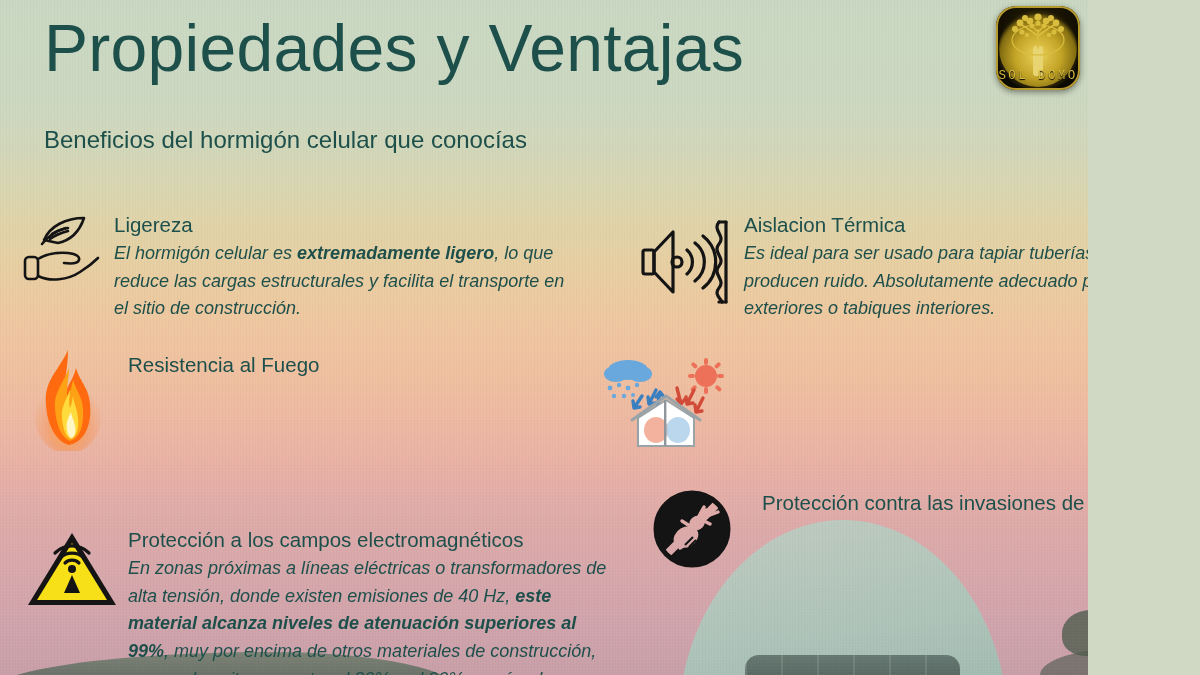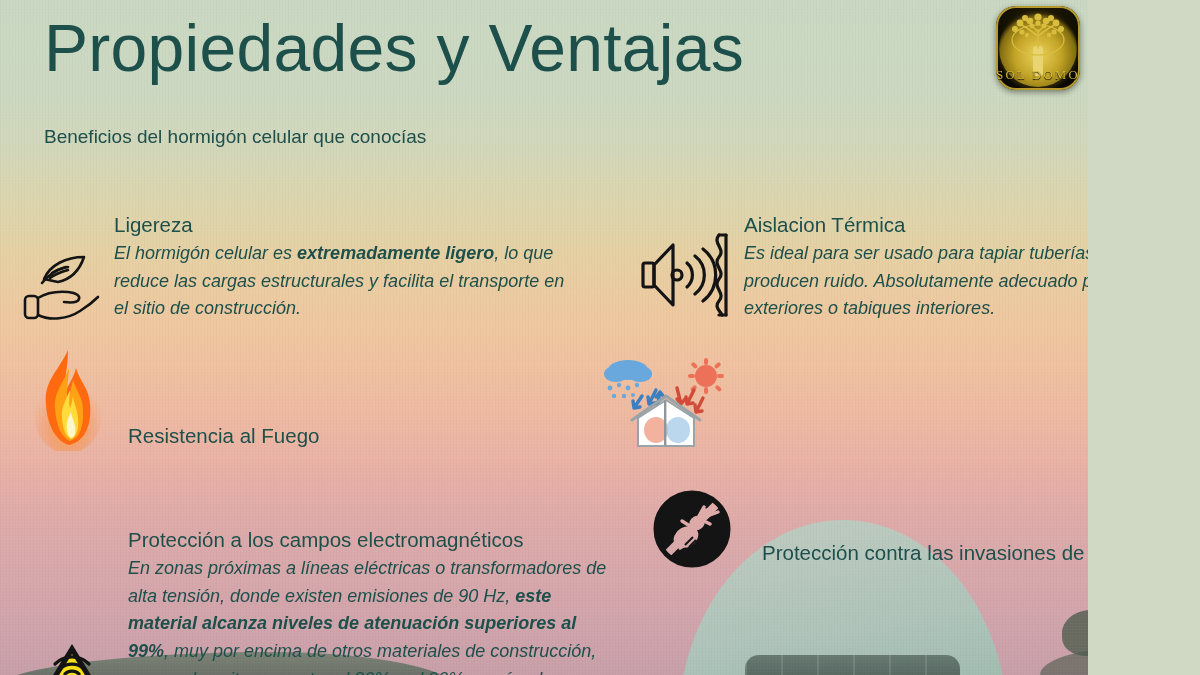--- a/index.html
+++ b/index.html
@@ -80,21 +80,21 @@
   }
   
   .title{
     position:absolute;left:44px;top:10px;
     font-size:66px;font-weight:400;letter-spacing:.3px;
     color:#1d4f4b;
     font-family:"Liberation Sans", sans-serif;
   }
   .subtitle{
     position:absolute;left:44px;top:126px;
-    font-size:19px;font-weight:400;color:#1d4f4b;
+    font-size:24px;font-weight:400;color:#1d4f4b;
   }
   
   .logo{
     position:absolute;right:8px;top:6px;width:84px;height:84px;
     border-radius:20px;overflow:hidden;
     background:radial-gradient(circle at 50% 28%, #2a2205 0%, #100d02 55%, #070600 100%);
     box-shadow:0 0 0 2px #b79a2e inset, 0 2px 6px rgba(0,0,0,.45);
   }
   .logo-glow{
     position:absolute;left:50%;top:54%;transform:translate(-50%,-50%);
@@ -103,29 +103,29 @@
   }
   .logo-sun{
     position:absolute;left:50%;top:50%;transform:translate(-50%,-50%);
     width:78px;height:78px;border-radius:50%;
     background:radial-gradient(circle at 50% 60%, #efd75f 0%, #cbab28 38%, #8d7512 62%, rgba(0,0,0,0) 70%);
     opacity:.9;
   }
   .logo-tree{position:absolute;left:0;top:0;width:84px;height:84px;}
   .logo-text{
     position:absolute;left:0;bottom:7px;width:100%;text-align:center;
-    font-family:Liberation Serif, serif;
+    font-family:Liberation Mono, monospace;
     font-size:12.5px;letter-spacing:2.4px;color:#d8bb3c;
     text-shadow:0 1px 1px #000;
   }
   
   .col{position:absolute;}
   .col-left{left:22px;width:600px;}
   .col-right{left:636px;width:560px;}
-  .feature{position:absolute;display:flex;align-items:flex-end;}
+  .feature{position:absolute;display:flex;}
   .fi{flex:0 0 auto;display:flex;align-items:flex-start;justify-content:center;}
   .ftext{margin-left:14px;}
   .fh{
     font-size:20.5px;font-weight:400;color:#1d4f4b;line-height:1.25;
     margin:0 0 2px 0;
   }
   .fb{
     font-size:18px;color:#1d4f4b;line-height:1.55;margin:0;font-style:italic;
   }
   .fb b{font-weight:700;}
@@ -255,21 +255,21 @@
             <path d="M48 48 L40 66 L56 66 Z"></path>
             <circle cx="48" cy="42" r="4"></circle>
             <path d="M41 36 a10 10 0 0 1 14 0" fill="none" stroke="#141414" stroke-width="3.2" stroke-linecap="round"></path>
             <path d="M36 31 a17 17 0 0 1 24 0" fill="none" stroke="#141414" stroke-width="3.2" stroke-linecap="round"></path>
             <path d="M31 26 a24 24 0 0 1 34 0" fill="none" stroke="#141414" stroke-width="3.2" stroke-linecap="round"></path>
           </g>
         </svg>
       </div>
       <div class="ftext" style="margin-left:6px">
         <div class="fh">Protección a los campos electromagnéticos</div>
-        <div class="fb" style="max-width:512px"><span>En zonas próximas a líneas eléctricas o transformadores de alta tensión, donde existen emisiones de 90 Hz, </span><b>este material alcanza niveles de atenuación superiores al 99%</b><span>, muy por encima de otros materiales de construcción, que suelen situarse entre el 80% y el 90%, según el ensayo IMOTEP n° 08/96.</span></div>
+        <div class="fb" style="max-width:512px"><span>En zonas próximas a líneas eléctricas o transformadores de alta tensión, donde existen emisiones de 40 Hz, </span><b>este material alcanza niveles de atenuación superiores al 99%</b><span>, muy por encima de otros materiales de construcción, que suelen situarse entre el 80% y el 90%, según el ensayo IMOTEP n° 08/96.</span></div>
       </div>
     </div>
   </div>
 
   <div class="col col-right">
 
     <div class="feature" id="f-acu">
       <div class="fi" style="width:100px">
         <svg class="icon-speaker" viewBox="0 0 92 98">
           <g fill="none" stroke="#141414" stroke-width="3.2" stroke-linecap="round" stroke-linejoin="round">

